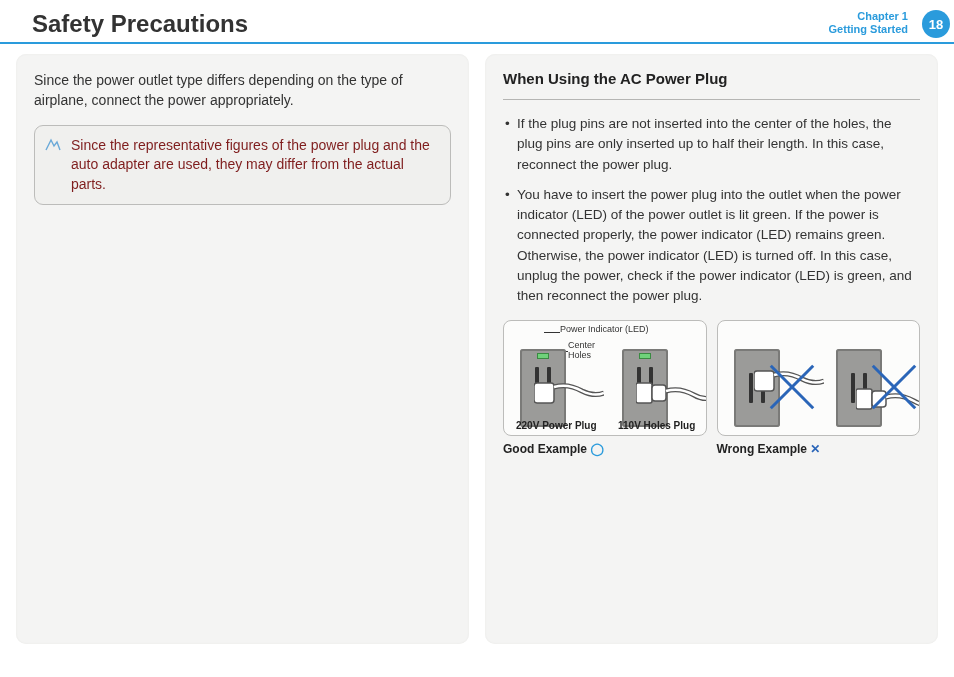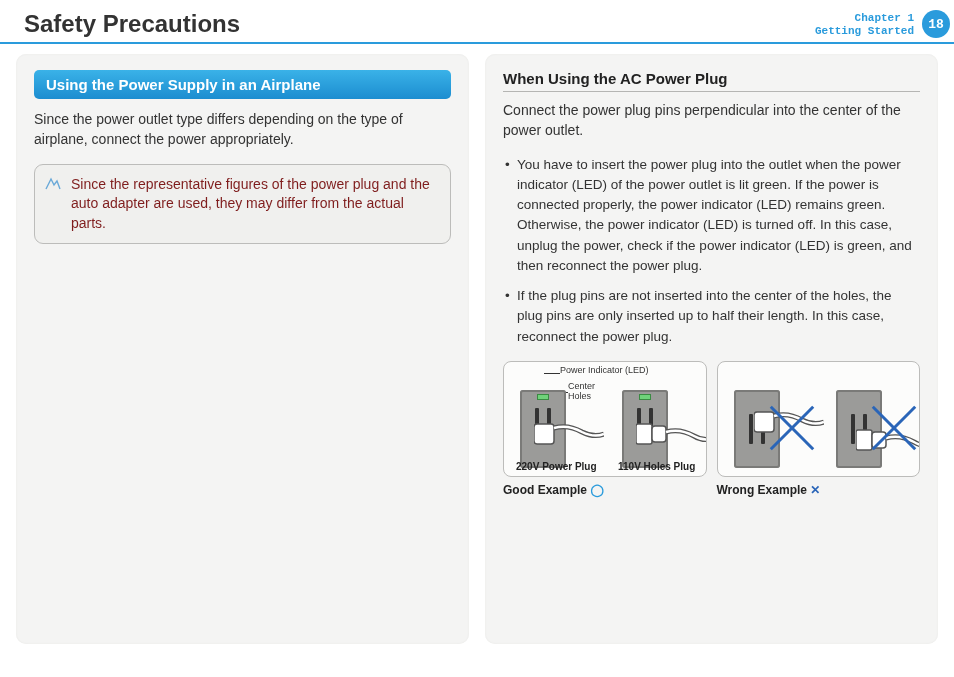--- a/index.html
+++ b/index.html
@@ -8,34 +8,33 @@
     background: #fff;
     width: 954px;
     height: 677px;
     overflow: hidden;
     color: #333;
   }
   .header {
     display: flex;
     justify-content: space-between;
     align-items: center;
-    padding: 10px 0 4px 24px;
+    padding: 10px 0 4px 32px;
     border-bottom: 2px solid #2a9bdc;
     margin-bottom: 10px;
   }
   .title {
     font-size: 24px;
     font-weight: 700;
     color: #333;
   }
   .chapter-wrap {
     display: flex;
-    align-items: flex-end;
-    gap: 8px;
-    font-family: Liberation Mono, monospace;
+    align-items: flex-start;
+    gap: 14px;
   }
   .chapter-text {
     text-align: right;
     font-size: 11px;
     font-weight: 700;
     color: #2a9bdc;
     line-height: 1.2;
   }
   .page-badge {
     background: #2a9bdc;
@@ -91,21 +90,21 @@
   .note-box .note-icon {
     position: absolute;
     left: 10px;
     top: 12px;
     color: #6aa9d8;
   }
   .subhead {
     font-weight: 700;
     font-size: 15px;
     color: #222;
-    padding-bottom: 4px;
+    padding-bottom: 12px;
     border-bottom: 1px solid #b5b5b3;
     margin-bottom: 8px;
   }
   ul.bullets {
     list-style: none;
     margin-top: 14px;
   }
   ul.bullets li {
     position: relative;
     padding-left: 14px;
@@ -199,40 +198,38 @@
       <div>Chapter 1</div>
       <div>Getting Started</div>
     </div>
     <div class="page-badge">18</div>
   </div>
 </div>
 
 <div class="columns">
 
   <div class="col">
-    <div class="blue-banner">Using the Power Supply in an Airplane</div>
     <p class="lead">Since the power outlet type differs depending on the type of airplane, connect the power appropriately.</p>
     <div class="note-box">
       <span class="note-icon">
         <svg width="16" height="14" viewBox="0 0 16 14">
           <path d="M1 12 L6 2 L9 8 L12 4 L15 12" fill="none" stroke="#6aa9d8" stroke-width="1.4"></path>
         </svg>
       </span>
       <span>Since the representative figures of the power plug and the auto adapter are used, they may differ from the actual parts.</span>
     </div>
   </div>
 
   <div class="col">
     <div class="subhead">When Using the AC Power Plug</div>
-    <p class="lead">Connect the power plug pins perpendicular into the center of the power outlet.</p>
 
     <ul class="bullets">
+      <li>If the plug pins are not inserted into the center of the holes, the plug pins are only inserted up to half their length. In this case, reconnect the power plug.</li>
       <li style="white-space:pre-line;">You have to insert the power plug into the outlet when the power indicator (LED) of the power outlet is lit green. If the power is connected properly, the power indicator (LED) remains green.
 Otherwise, the power indicator (LED) is turned off. In this case, unplug the power, check if the power indicator (LED) is green, and then reconnect the power plug.</li>
-      <li>If the plug pins are not inserted into the center of the holes, the plug pins are only inserted up to half their length. In this case, reconnect the power plug.</li>
     </ul>
 
     <div class="figure-row">
 
       <div style="flex:1">
         <div class="figure-box">
 
           <div class="annot" style="top:4px; left:56px;">Power Indicator (LED)</div>
           <div style="position:absolute; top:11px; left:40px; width:16px; height:1px; background:#333;"></div>
 

